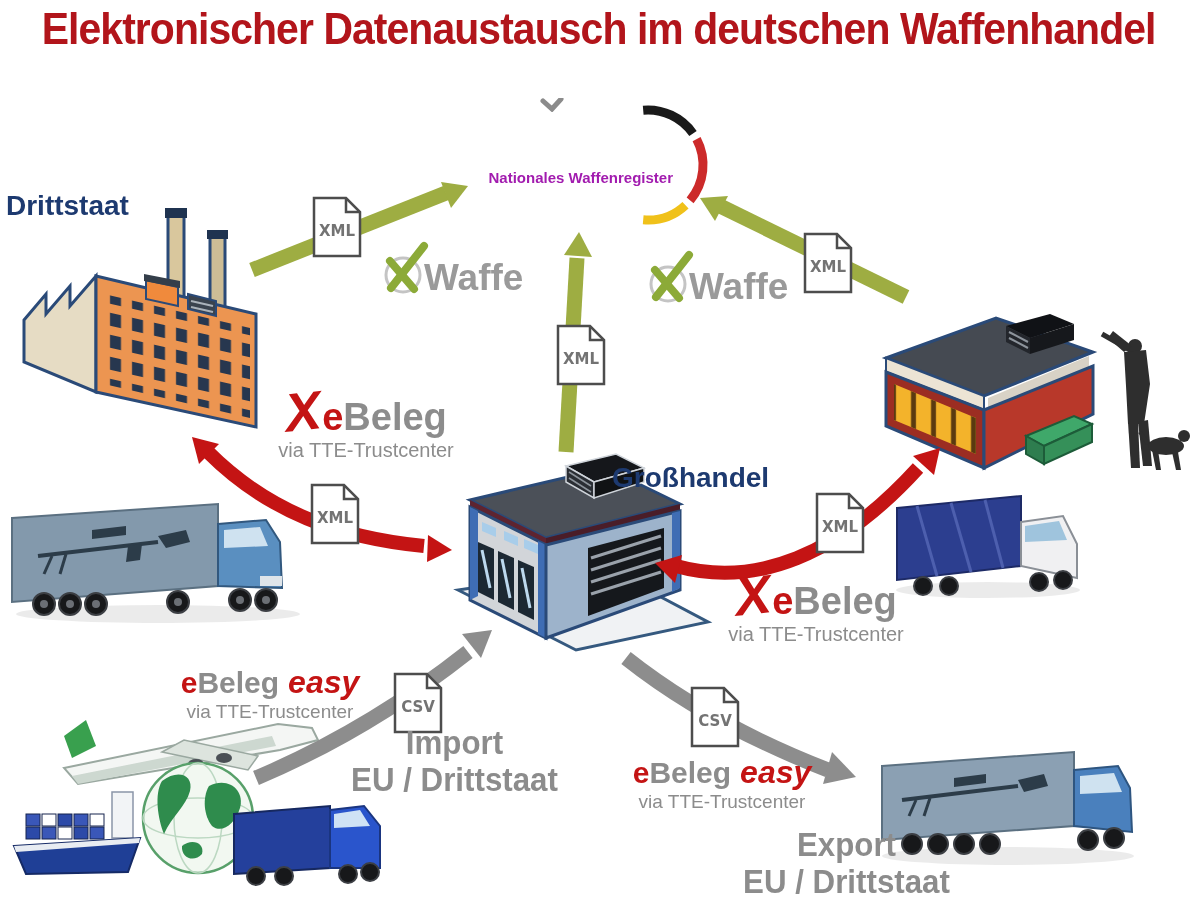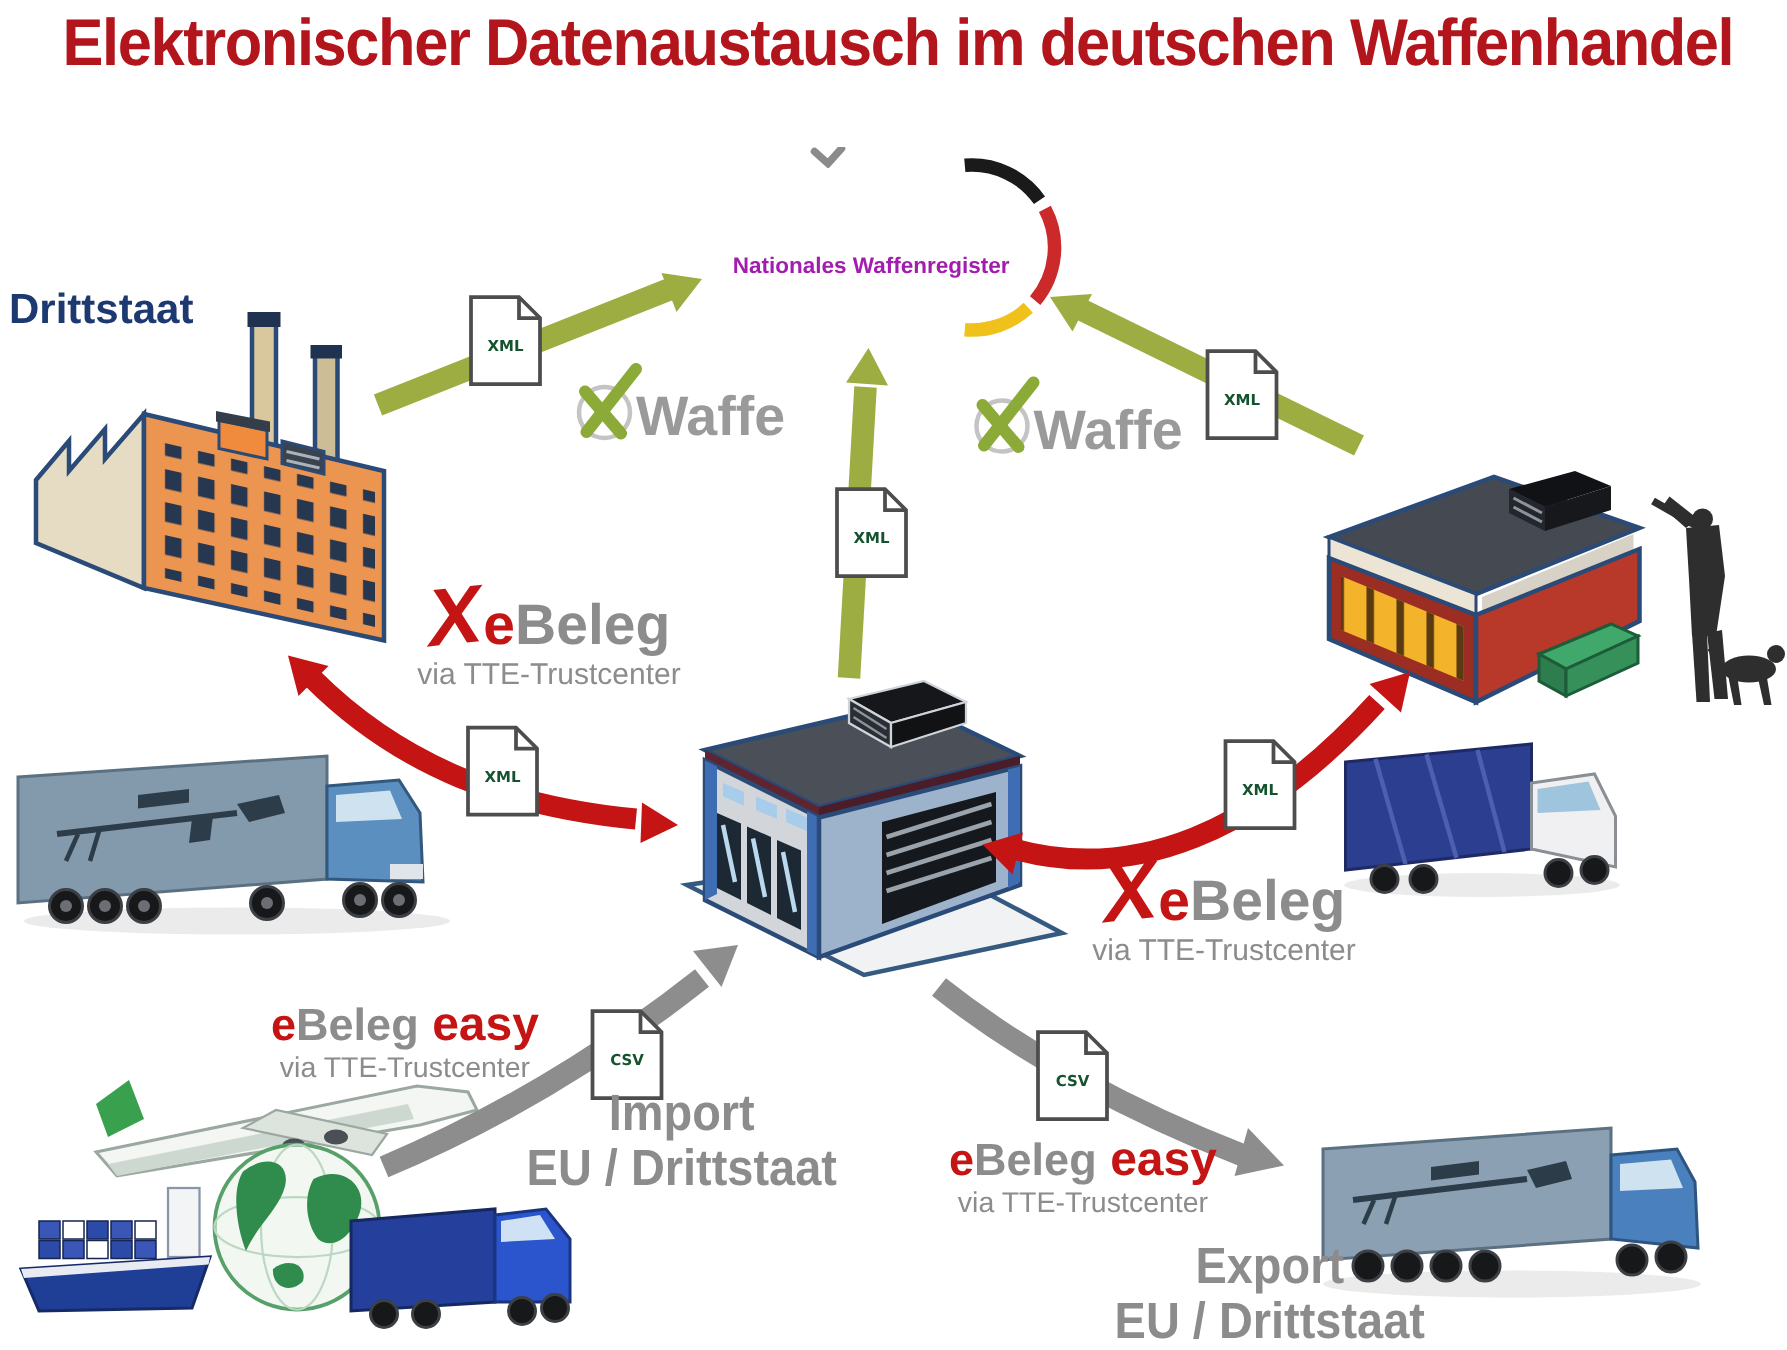--- a/index.html
+++ b/index.html
@@ -19,41 +19,41 @@
     font-size:15px;font-weight:bold;color:#a21caf;}
   .nwr-arc{position:absolute;left:560px;top:90px;z-index:5;}
 
   .label-navy{position:absolute;z-index:6;font-weight:bold;color:#1d3a70;font-size:28px;white-space:nowrap;}
 
   
   .doc-badge{position:absolute;width:50px;height:62px;z-index:5;}
   .doc-badge svg{position:absolute;left:0;top:0;}
   .doc-label{position:absolute;left:0;top:0;width:50px;height:62px;display:flex;align-items:center;
     justify-content:center;padding-top:8px;box-sizing:border-box;
-    font-weight:bold;font-size:10px;color:#14532d;font-family:"DejaVu Sans",sans-serif;}
+    font-weight:bold;font-size:15px;color:#737373;font-family:"DejaVu Sans",sans-serif;}
 
   
   .xwaffe{position:absolute;display:flex;align-items:flex-end;z-index:4;}
   .xw-text{color:#9a9a9a;font-weight:bold;font-size:37px;margin-left:-5px;}
 
   
   .xebeleg{position:absolute;width:200px;text-align:center;z-index:6;}
   .xebeleg-row{display:flex;align-items:baseline;justify-content:center;line-height:1;}
   .xe-x{color:#c41414;font-size:54px;font-weight:bold;font-style:italic;display:inline-block;
     transform:rotate(-6deg);margin-right:1px;line-height:.8;}
   .xe-e{color:#c41414;font-size:38px;font-weight:bold;}
   .xe-beleg{color:#8c8c8c;font-size:38px;font-weight:bold;}
   .via{color:#8c8c8c;font-size:20px;margin-top:3px;white-space:nowrap;}
 
   
   .ebeleg{position:absolute;width:200px;text-align:center;z-index:6;}
   .ebeleg-row{display:flex;align-items:baseline;justify-content:center;line-height:1;}
   .eb-e{color:#c41414;font-size:30px;font-weight:bold;}
   .eb-beleg{color:#8c8c8c;font-size:30px;font-weight:bold;}
-  .eb-easy{color:#c41414;font-size:32px;font-weight:bold;margin-left:9px;}
+  .eb-easy{color:#c41414;font-size:32px;font-weight:bold;font-style:italic;margin-left:9px;}
   .via-sm{color:#8c8c8c;font-size:19px;margin-top:3px;white-space:nowrap;}
 
   
   .flow-label{position:absolute;z-index:6;text-align:center;color:#8c8c8c;font-weight:bold;
     transform:scaleX(.92);transform-origin:center;}
   .flow-title{font-size:34px;line-height:1.08;}
   .flow-sub{font-size:34px;line-height:1.08;white-space:nowrap;}
 </style>
 </head>
 <body>
@@ -307,20 +307,21 @@
     <polyline points="3,3 12,11 21,1" fill="none" stroke="#8b8b8b" stroke-width="5" stroke-linecap="round"></polyline>
   </svg>
   <div class="nwr-sub">Nationales Waffenregister</div>
   <svg class="nwr-arc" width="160" height="140" viewBox="0 0 160 140">
     <path d="M83.2,20.2 A55,55 0 0 1 133,43.5" fill="none" stroke="#1a1a1a" stroke-width="9"></path>
     <path d="M136.6,49.2 A55,55 0 0 1 130.1,110.4" fill="none" stroke="#cc2a2a" stroke-width="9"></path>
     <path d="M125.5,115.2 A55,55 0 0 1 83.2,129.8" fill="none" stroke="#f0c11a" stroke-width="9"></path>
   </svg>
 
   <div class="label-navy" style="left:6px;top:190px">Drittstaat</div>
+  <div class="label-navy" style="left:612px;top:462px">Großhandel</div>
 
   <div class="xwaffe" style="left:381px;top:239px">
     <svg width="48" height="60" viewBox="0 0 48 60">
       <circle cx="22" cy="36" r="17" fill="none" stroke="#c4c4c4" stroke-width="3"></circle>
       <line x1="9" y1="22" x2="33" y2="50" stroke="#8caa38" stroke-width="8" stroke-linecap="round"></line>
       <line x1="10" y1="49" x2="43" y2="7" stroke="#8caa38" stroke-width="8" stroke-linecap="round"></line>
     </svg>
     <span class="xw-text">Waffe</span>
   </div>
   <div class="xwaffe" style="left:646px;top:248px">

